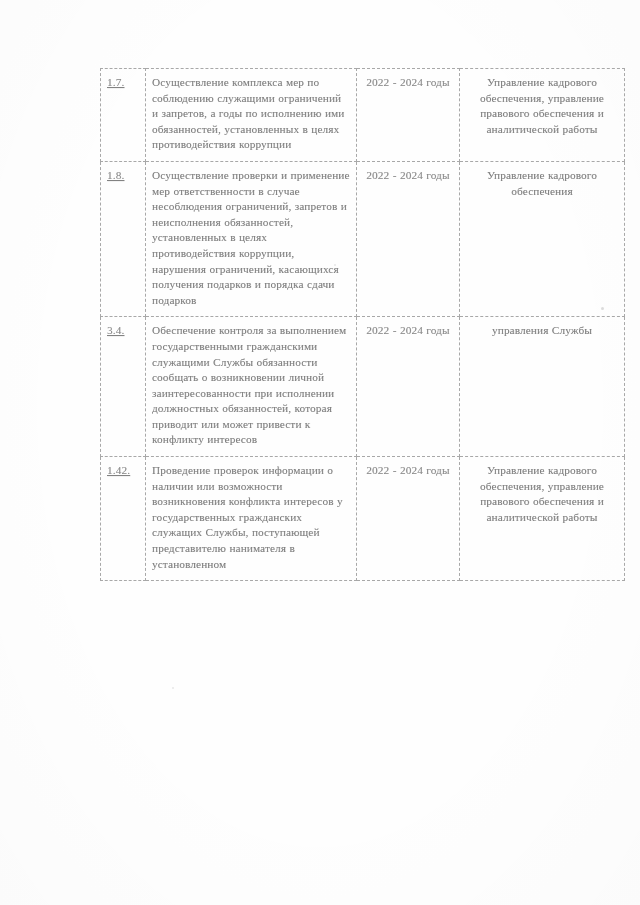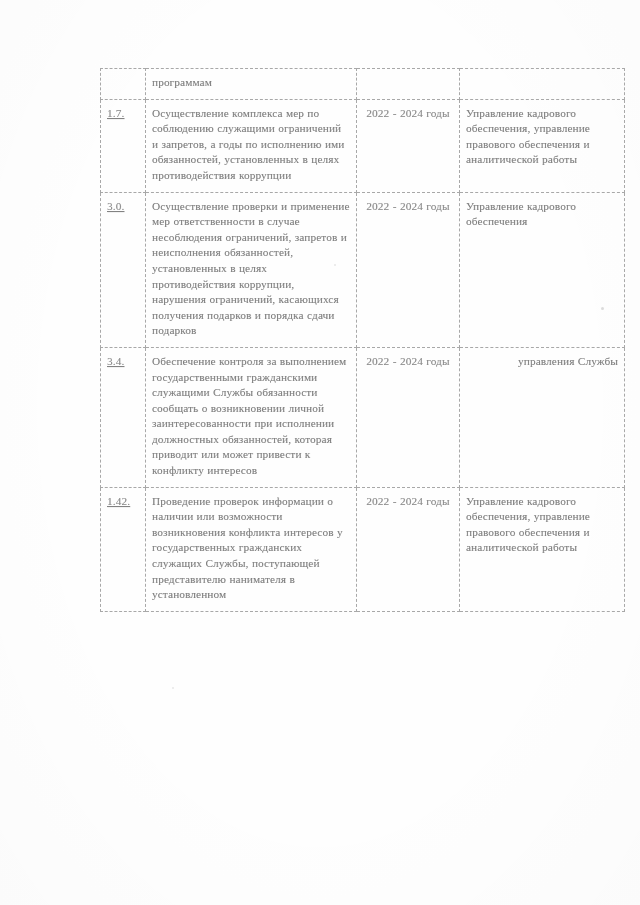--- a/index.html
+++ b/index.html
@@ -49,23 +49,23 @@
     line-height: 15.6px;
     color: #7d7d7d;
     letter-spacing: 0.15px;
     word-spacing: 0.4px;
   }
 
   
   .col-num   { width: 32px;  text-align: left;   padding-left: 4px; padding-right: 2px; text-decoration: underline; }
   .col-meas  { width: 198px; text-align: left; }
   .col-term  { width: 90px;  text-align: center; padding-left: 2px; padding-right: 2px; }
-  .col-resp  { width: 152px; padding-left: 3px; padding-right: 3px; }
+  .col-resp  { width: 152px; text-align: center; padding-left: 3px; padding-right: 3px; }
 
-  .col-resp.align-left { text-align: right; padding-left: 8px; }
+  .col-resp.align-left { text-align: center; padding-left: 8px; }
 
   
   .ink {
     display: block;
     color: #7a7a7a;
     text-shadow: 0.35px 0.25px 0 rgba(140,140,140,0.40);
     opacity: 0.96;
   }
   .col-num .ink { color: #888888; }
   .col-term .ink { color: #868686; }
@@ -90,53 +90,39 @@
 
 <div id="page">
 
   <span class="speck speck-a"></span>
   <span class="speck speck-b"></span>
   <span class="speck speck-c"></span>
 
   <table id="doc-table">
     <tbody>
 
-      <tr class="row-continued">
-        <td class="col-num">
-          <span class="ink"></span>
-        </td>
-        <td class="col-meas">
-          <span class="ink">программам</span>
-        </td>
-        <td class="col-term">
-          <span class="ink"></span>
-        </td>
-        <td class="col-resp">
-          <span class="ink"></span>
-        </td>
-      </tr>
 
       <tr>
         <td class="col-num">
           <span class="ink">1.7.</span>
         </td>
         <td class="col-meas">
           <span class="ink">Осуществление комплекса мер по соблюдению служащими ограничений и запретов, а годы по исполнению ими обязанностей, установленных в целях противодействия коррупции</span>
         </td>
         <td class="col-term">
           <span class="ink">2022 - 2024 годы</span>
         </td>
         <td class="col-resp">
           <span class="ink">Управление кадрового обеспечения, управление правового обеспечения и аналитической работы</span>
         </td>
       </tr>
 
       <tr>
         <td class="col-num">
-          <span class="ink">3.0.</span>
+          <span class="ink">1.8.</span>
         </td>
         <td class="col-meas">
           <span class="ink">Осуществление проверки и применение мер ответственности в случае несоблюдения ограничений, запретов и неисполнения обязанностей, установленных в целях противодействия коррупции, нарушения ограничений, касающихся получения подарков и порядка сдачи подарков</span>
         </td>
         <td class="col-term">
           <span class="ink">2022 - 2024 годы</span>
         </td>
         <td class="col-resp">
           <span class="ink">Управление кадрового обеспечения</span>
         </td>

